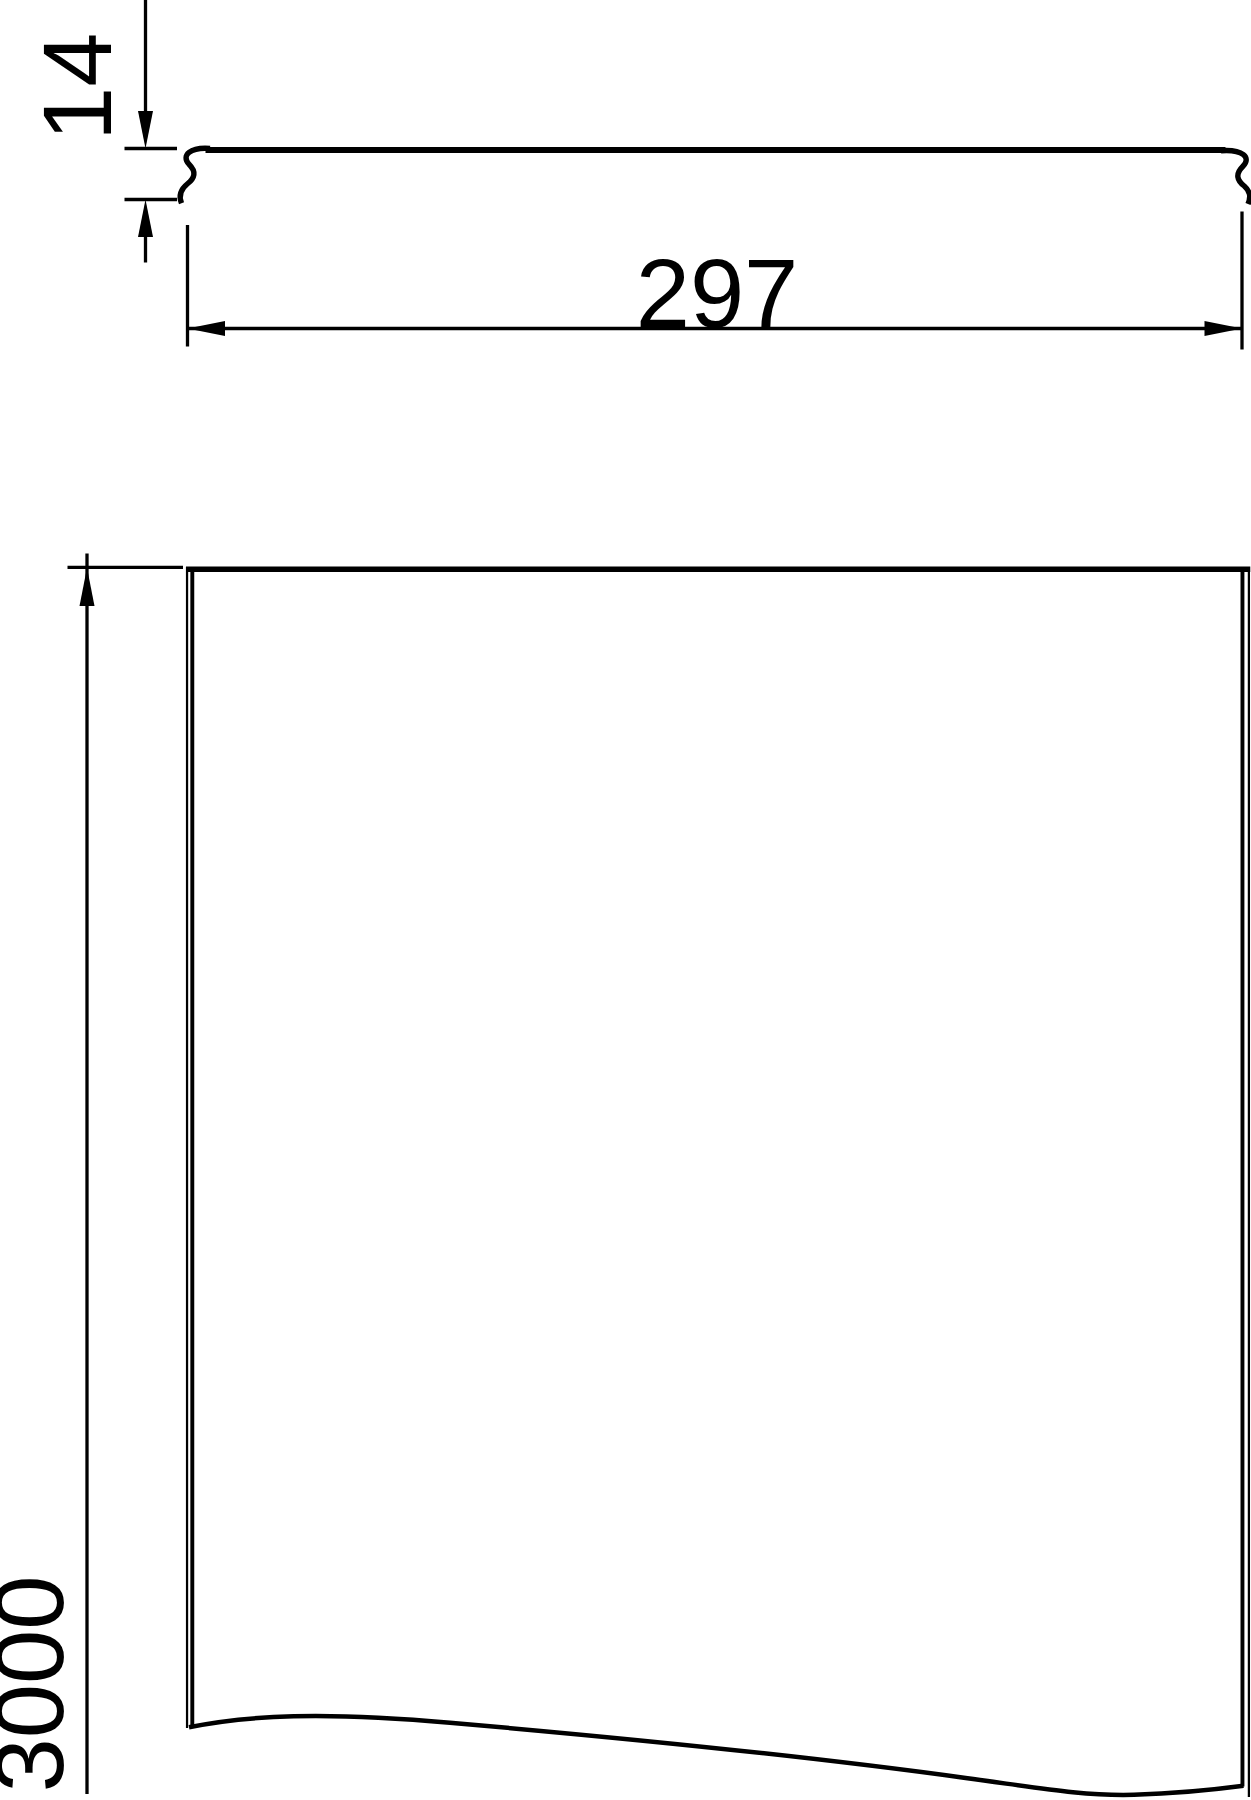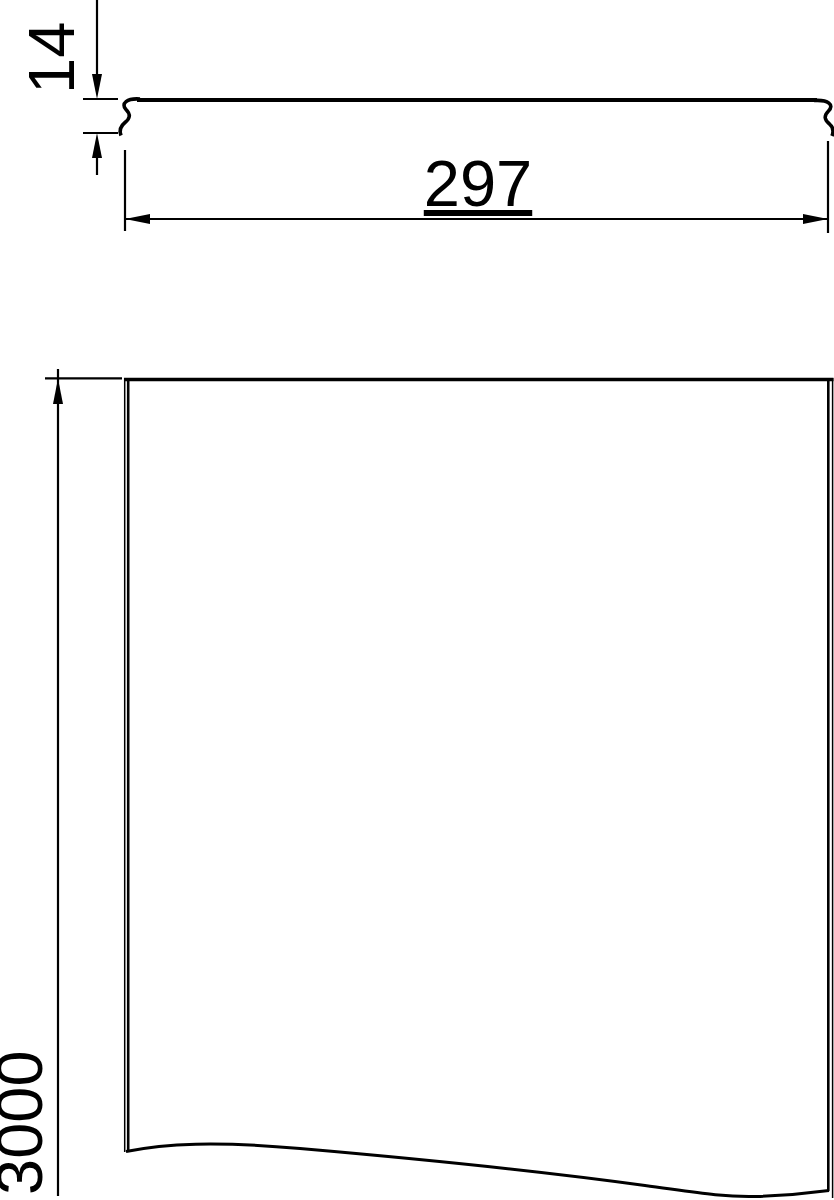--- a/index.html
+++ b/index.html
@@ -79,17 +79,17 @@
 
     <g>
       <path d="M 45 378.3 H 122" stroke-width="2.2"></path>
       <path d="M 58 369 V 1196" stroke-width="2.2"></path>
       <polygon points="58,378.5 53,404 63,404" fill="#000000" stroke="none"></polygon>
     </g>
   </svg>
 
   <div class="dim-label rotated" style="left: 19px; top: 94px;">14</div>
 
-  <div class="dim-label centered" style="left: 478px; top: 151px; text-decoration: underline;">297</div>
+  <div class="dim-label centered" style="left: 478px; top: 163px;">297</div>
 
   <div class="dim-label rotated" style="left: -13px; top: 1195px;">3000</div>
 
 </div>
 
 </body></html>

